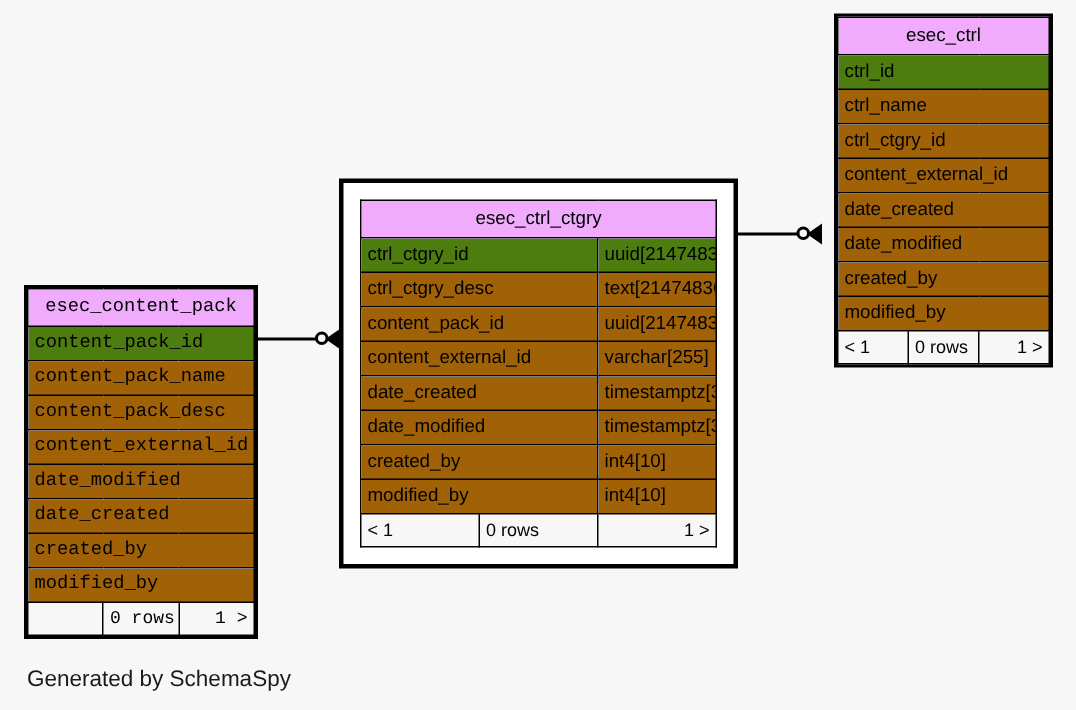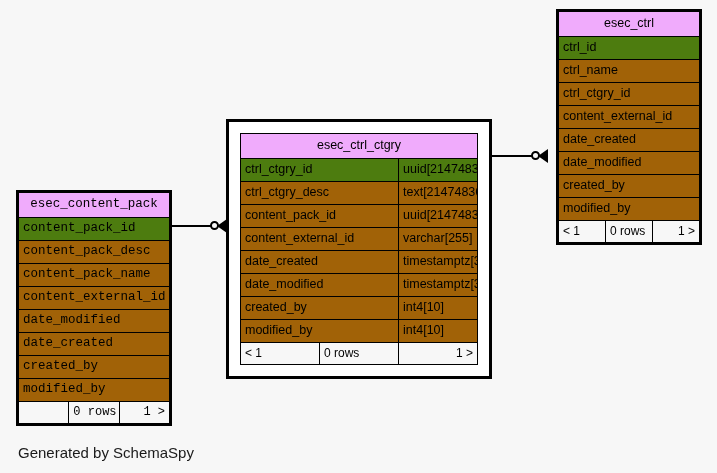--- a/index.html
+++ b/index.html
@@ -117,24 +117,24 @@
   <div class="table-box" id="box-esec_content_pack" style="left:16px; top:190px; width:156px;font-family:Liberation Mono, monospace;">
     <table class="tbl">
       <tbody>
           <tr>
         <th class="title" colspan="3">esec_content_pack</th>
       </tr>
       <tr>
         <td class="pk" colspan="3">content_pack_id</td>
       </tr>
       <tr>
+        <td colspan="3">content_pack_name</td>
+      </tr>
+      <tr>
         <td colspan="3">content_pack_desc</td>
-      </tr>
-      <tr>
-        <td colspan="3">content_pack_name</td>
       </tr>
       <tr>
         <td colspan="3">content_external_id</td>
       </tr>
       <tr>
         <td colspan="3">date_modified</td>
       </tr>
       <tr>
         <td colspan="3">date_created</td>
       </tr>

